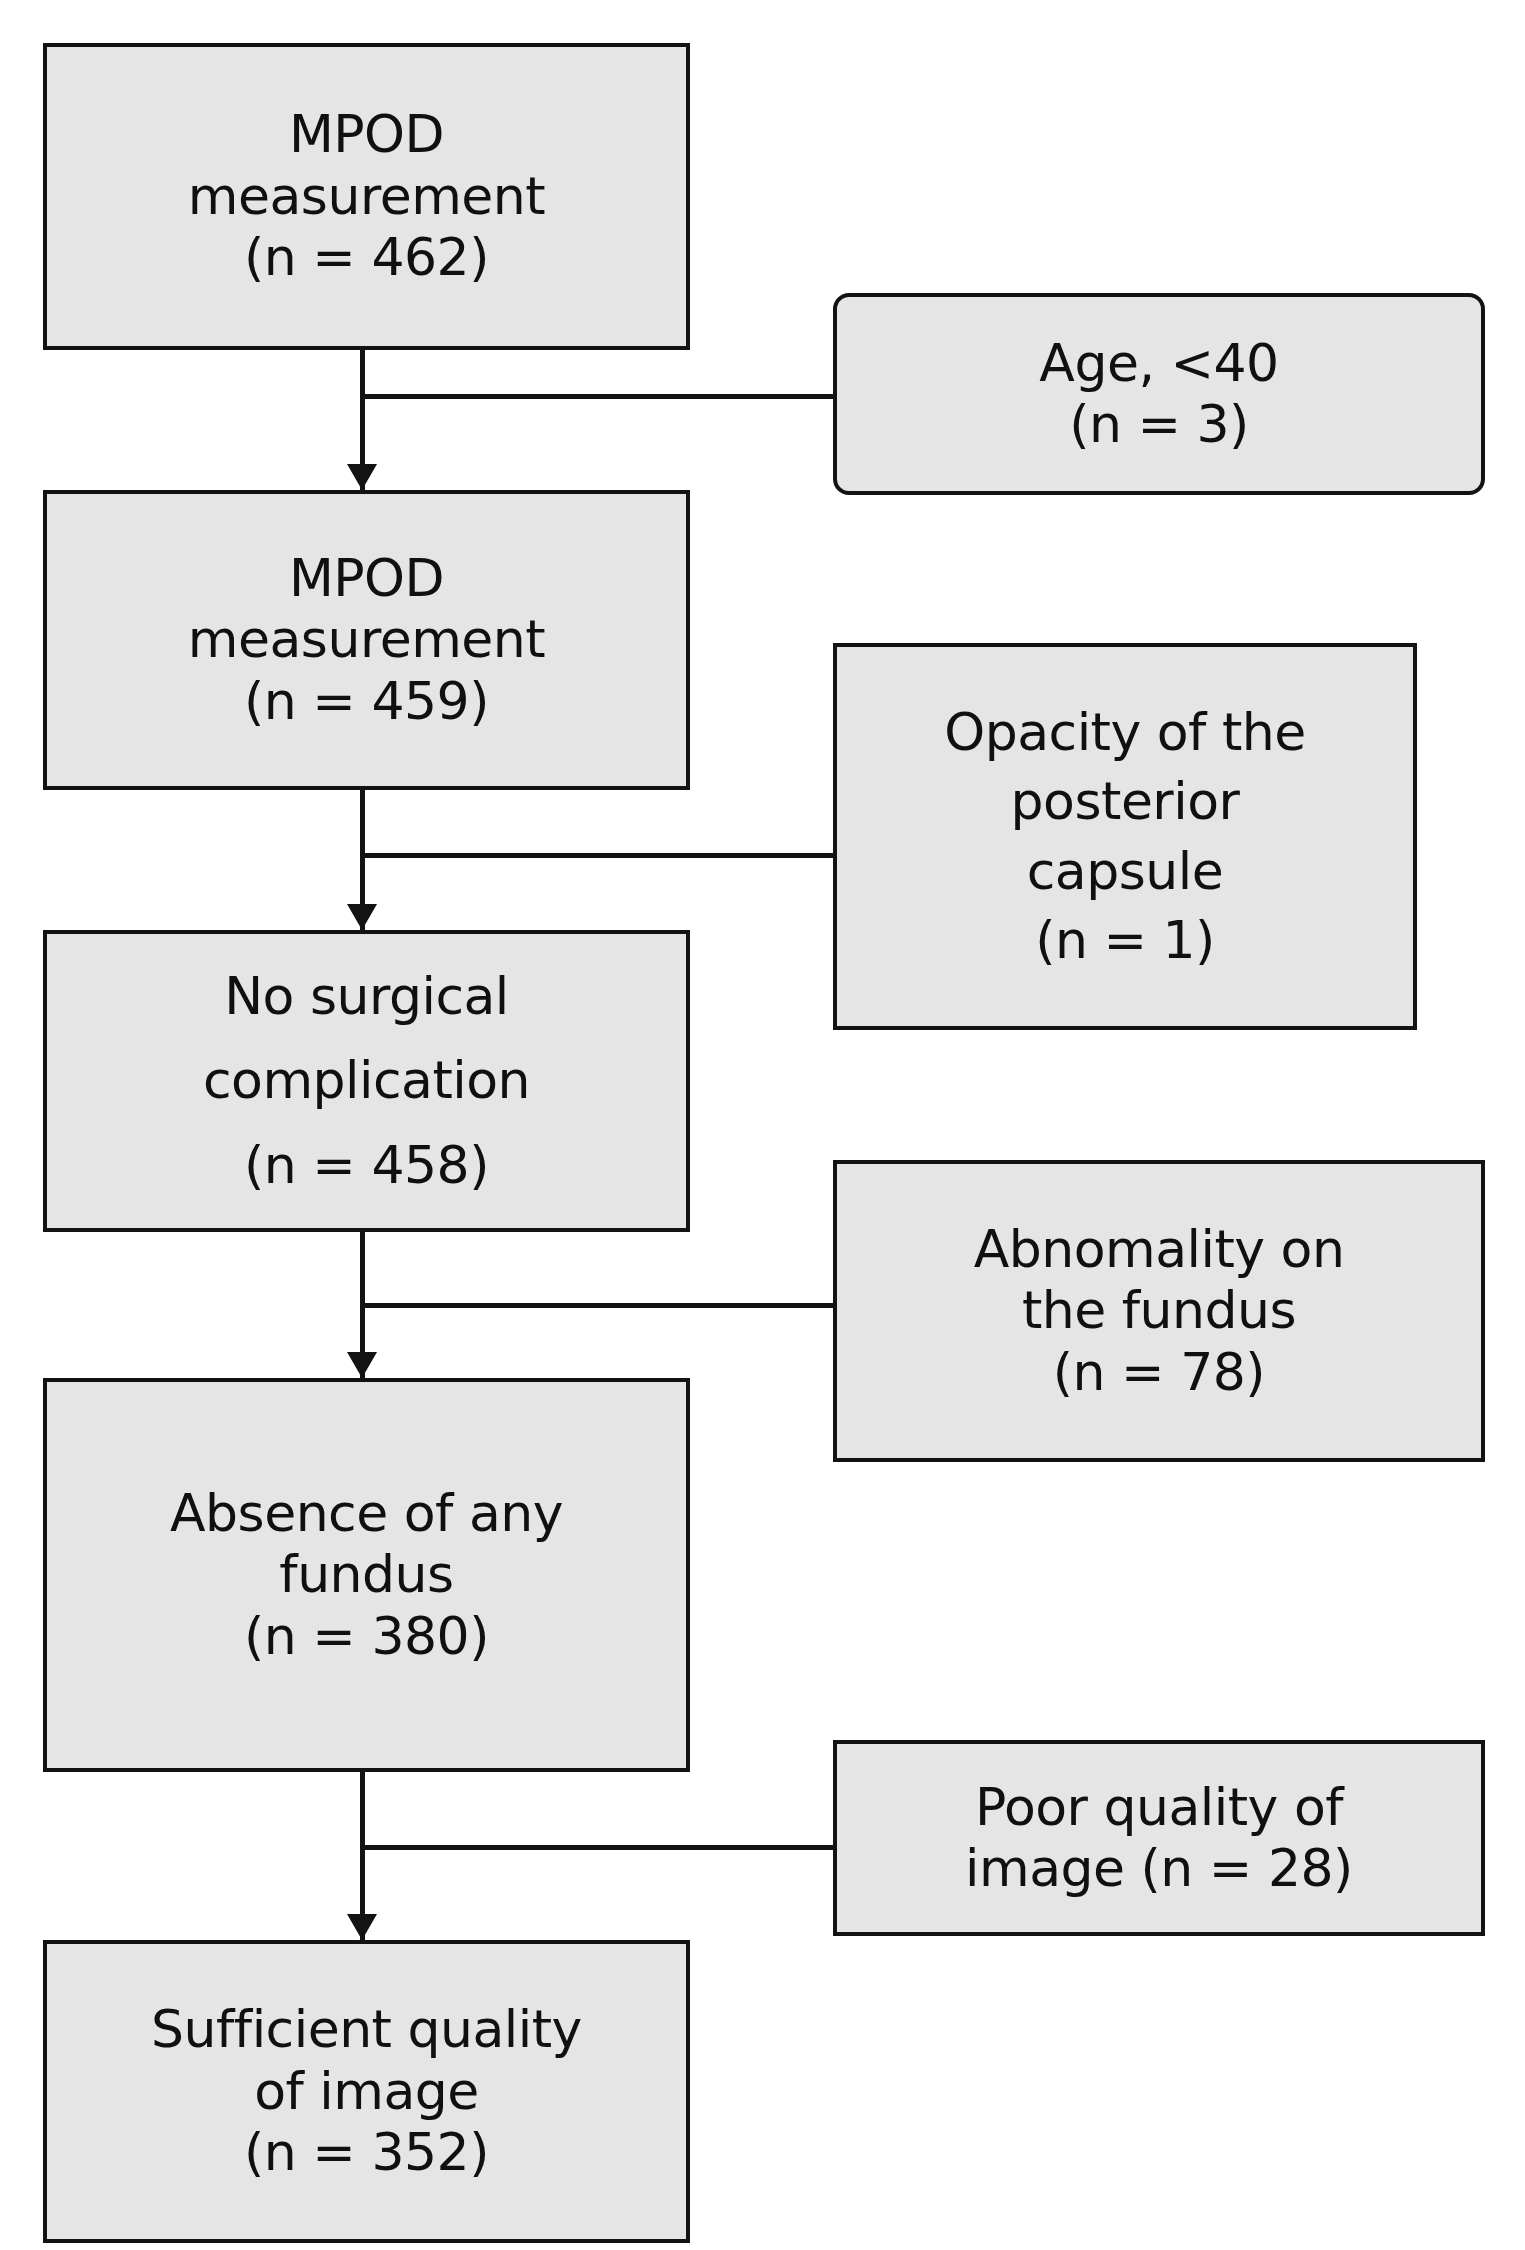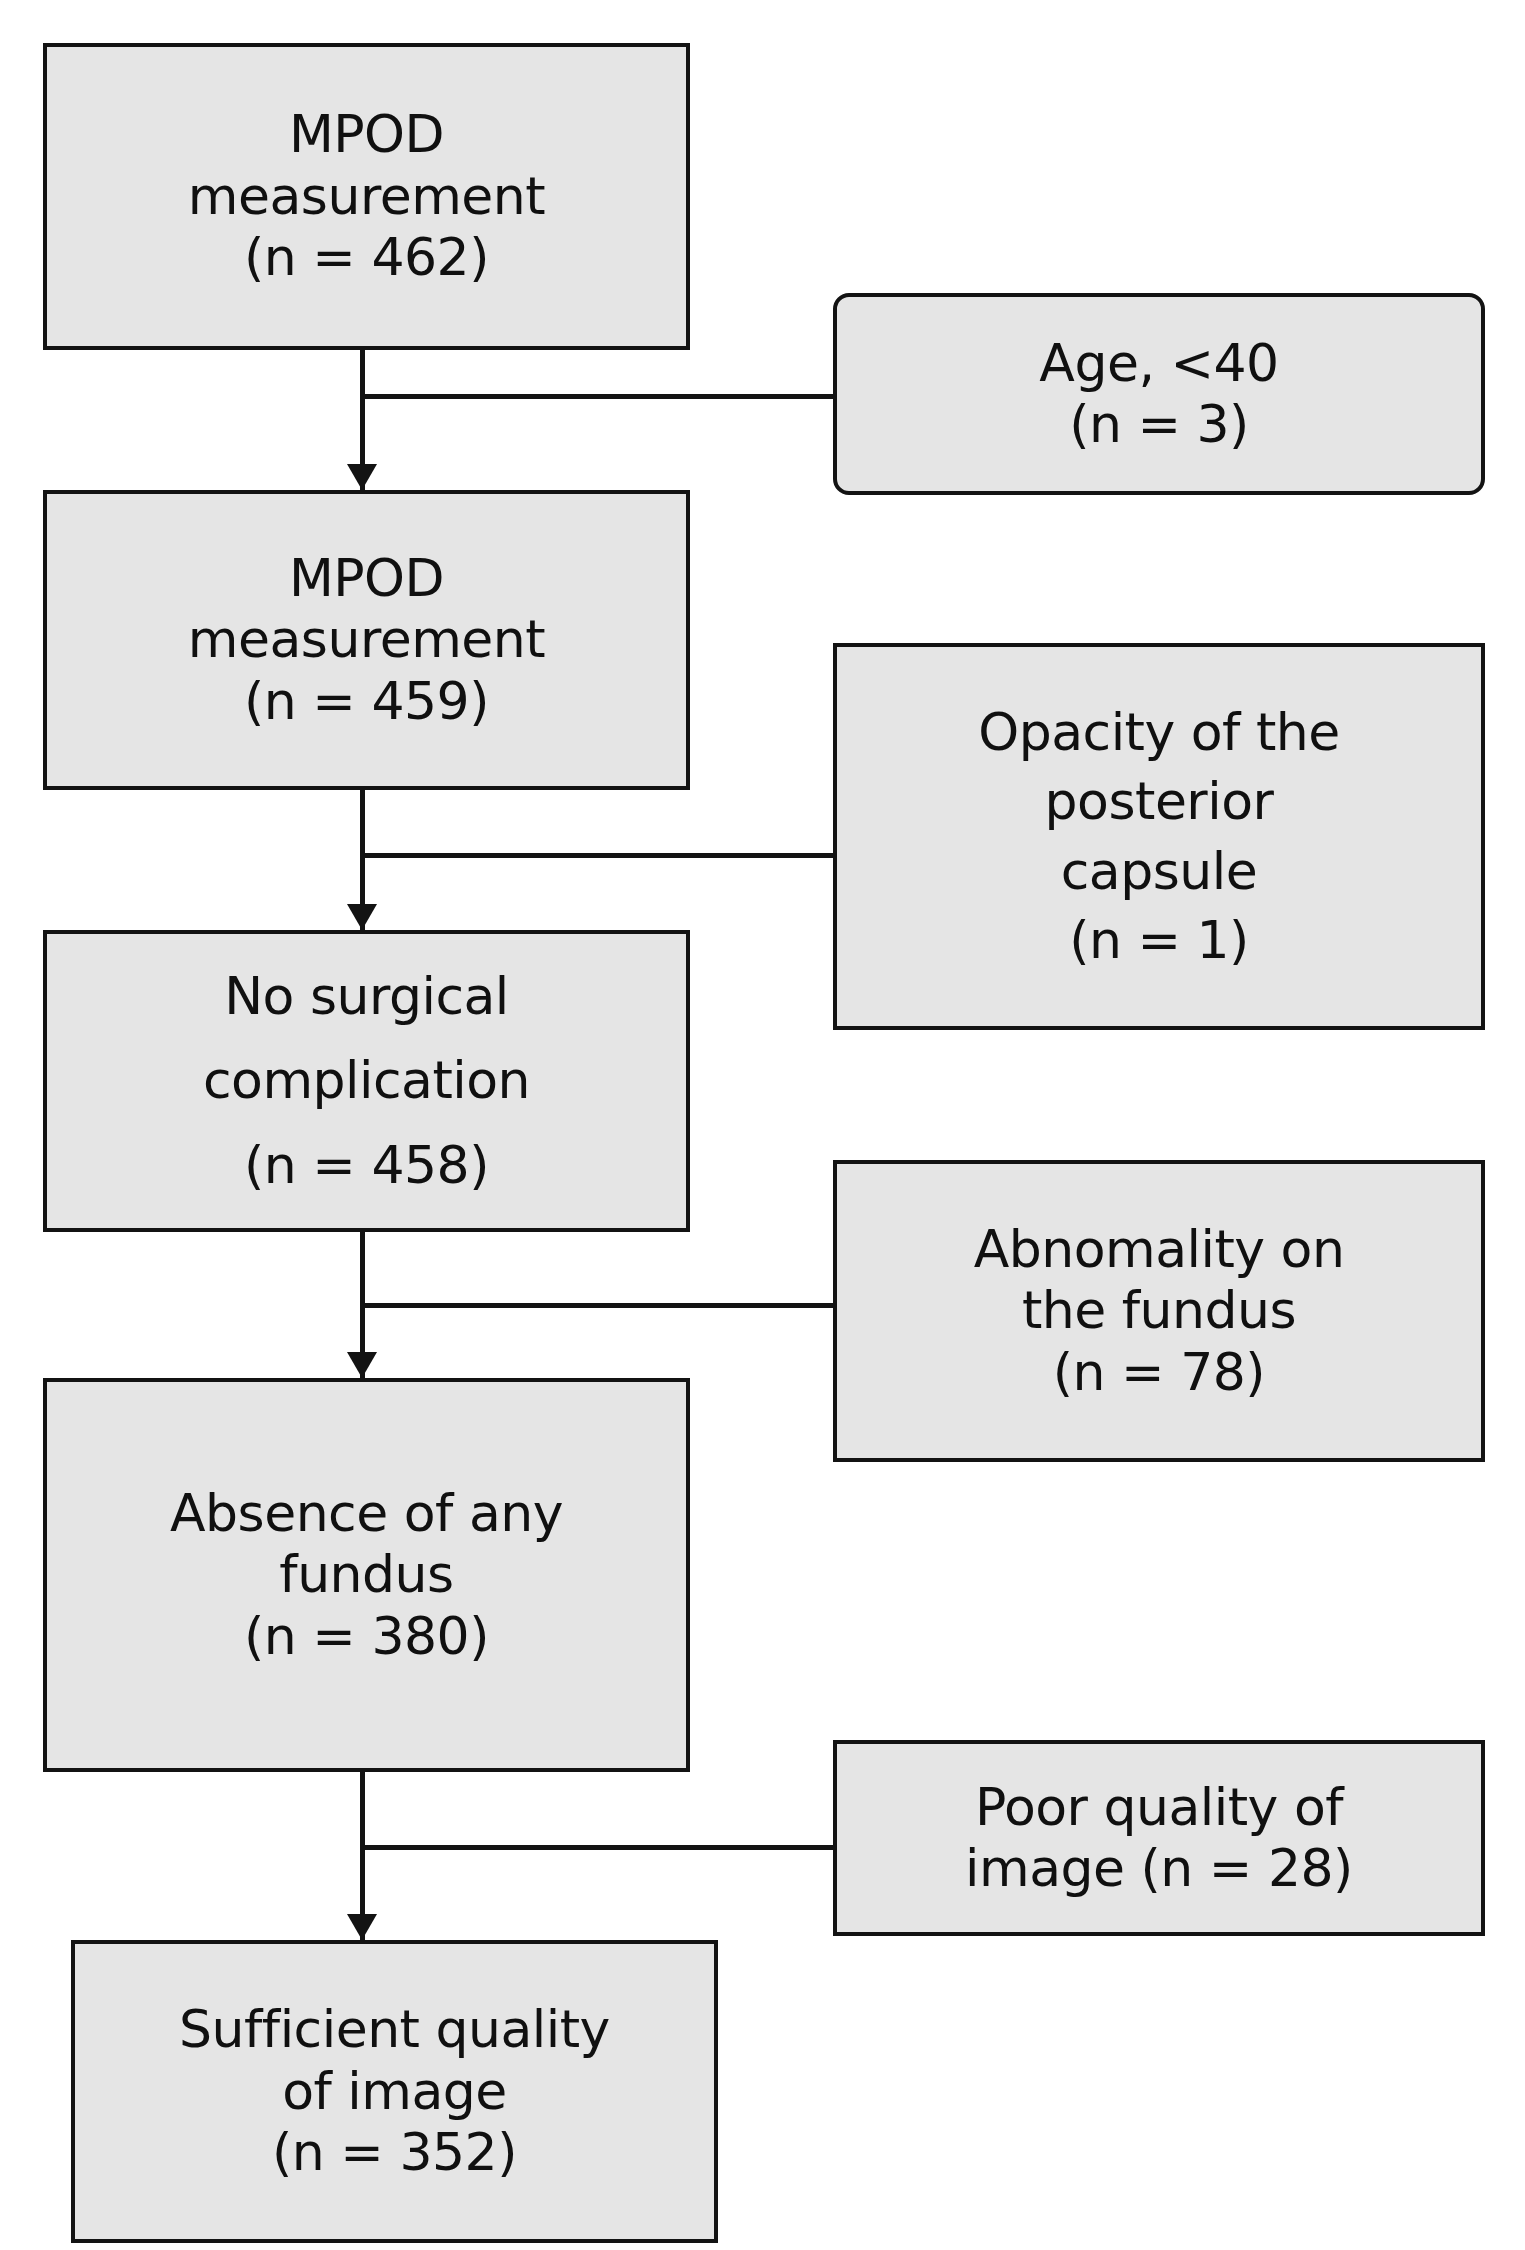--- a/index.html
+++ b/index.html
@@ -95,32 +95,32 @@
     <span class="ln">complication</span>
     <span class="ln">(n = 458)</span>
   </div>
 
   <div class="node" style="left:43px; top:1378px; width:647px; height:394px;">
     <span class="ln">Absence of any</span>
     <span class="ln">fundus</span>
     <span class="ln">(n = 380)</span>
   </div>
 
-  <div class="node" style="left:43px; top:1940px; width:647px; height:303px;margin-left:28px;">
+  <div class="node" style="left:43px; top:1940px; width:647px; height:303px;">
     <span class="ln">Sufficient quality</span>
     <span class="ln">of image</span>
     <span class="ln">(n = 352)</span>
   </div>
 
   <div class="node" style="left:833px; top:293px; width:652px; height:202px;border-radius:16px;">
     <span class="ln">Age, &lt;40</span>
     <span class="ln">(n = 3)</span>
   </div>
 
-  <div class="node" style="left:833px; top:643px; width:652px; height:387px;gap:8px;">
+  <div class="node" style="left:833px; top:643px; width:584px; height:387px;gap:8px;">
     <span class="ln">Opacity of the</span>
     <span class="ln">posterior</span>
     <span class="ln">capsule</span>
     <span class="ln">(n = 1)</span>
   </div>
 
   <div class="node" style="left:833px; top:1160px; width:652px; height:302px;align-items:center;">
     <span class="ln">Abnomality on</span>
     <span class="ln">the fundus</span>
     <span class="ln">(n = 78)</span>

